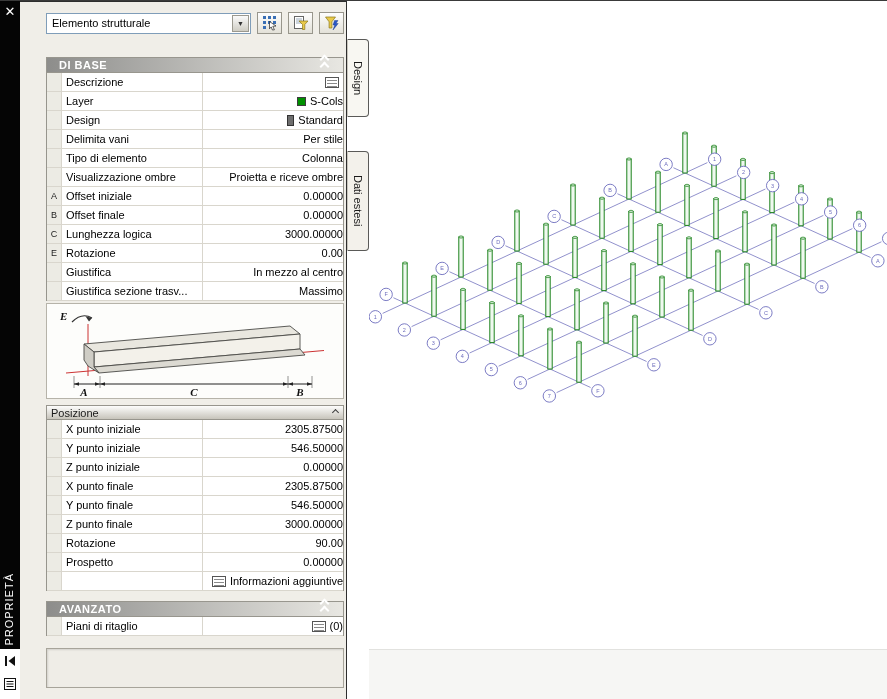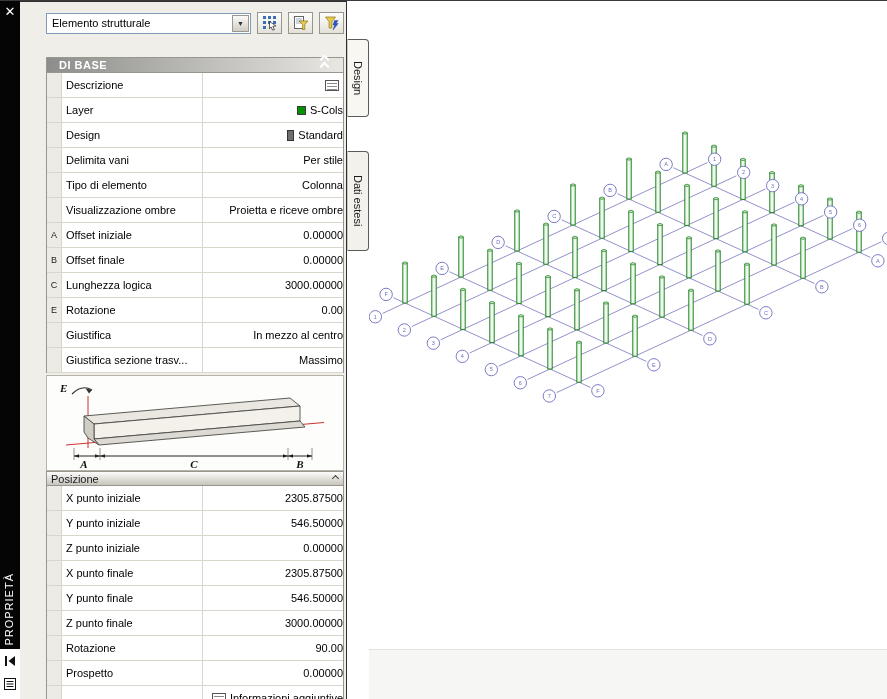--- a/index.html
+++ b/index.html
@@ -37,42 +37,42 @@
     border:1px solid #97958d;border-top:none;display:flex;align-items:center;gap:4px;
     padding:0 5px 0 4px;color:#1a1a1a;}
   .hdr-sub .lbl{flex:1;}
   .cv{display:inline-block;width:5px;height:5px;border-left:2px solid #fff;border-top:2px solid #fff;
     transform:rotate(45deg);}
   .cv.dark{width:4px;height:4px;border-width:1.5px;border-color:#3c3c3c;}
   .chev-dbl{display:flex;flex-direction:column;align-items:center;}
   .chev-dbl .cv{margin:-2px 0 2px 0;}
 
   .rows{background:#fff;border-left:1px solid #97958d;border-right:1px solid #97958d;}
-  .prow{display:flex;height:25px;box-sizing:border-box;background:#fff;border-bottom:1px solid #d9d6cd;
+  .prow{display:flex;height:19px;box-sizing:border-box;background:#fff;border-bottom:1px solid #d9d6cd;
     align-items:stretch;}
   .gut{width:14px;flex:0 0 auto;background:#ecebe4;border-right:1px solid #d9d6cd;font-size:9px;color:#222;
     display:flex;align-items:center;justify-content:center;}
   .plab{width:136px;flex:0 0 auto;padding-left:4px;border-right:1px solid #d9d6cd;
     display:flex;align-items:center;white-space:nowrap;overflow:hidden;}
   .pval{flex:1;padding-left:5px;display:flex;align-items:center;gap:4px;white-space:nowrap;overflow:hidden;justify-content:flex-end;}
   .ws-icon{display:inline-block;width:14px;height:11px;background:#fff;border:1px solid #555;
     box-sizing:border-box;position:relative;flex:0 0 auto;}
   .ws-icon::before{content:"";position:absolute;left:1px;right:1px;top:2px;height:1px;background:#8a8a8a;
     box-shadow:0 3px 0 #8a8a8a,0 6px 0 #8a8a8a;}
   .swatch{width:9px;height:9px;border:1px solid #3c3c3c;box-sizing:border-box;flex:0 0 auto;}
   .style-icon{width:7px;height:11px;background:#6e6e6e;border:1px solid #333;box-sizing:border-box;flex:0 0 auto;}
 
   .img-box{margin-top:2px;height:96px;box-sizing:border-box;background:#fdfdfb;
     border:1px solid #b6b3a9;display:flex;align-items:center;justify-content:center;}
   .dimtext{font-family:"Liberation Serif",serif;font-style:italic;font-weight:bold;font-size:11px;fill:#101010;}
 
   .footer-box{margin-top:12px;height:40px;box-sizing:border-box;border:1px solid #a7a49a;
     background:#efede7;box-shadow:inset 1px 1px 2px rgba(0,0,0,.12);}
 
-  .mt-sub{}
+  .mt-sub{margin-top:6px;}
   .mt-maj{margin-top:10px;}
 
   
   .side-tabs{position:absolute;left:347px;top:38px;width:24px;}
   .tab{width:22px;box-sizing:border-box;border:1px solid #5a5a58;border-left:1px solid #c9c6bd;
     border-radius:0 4px 4px 0;background:#f3f1eb;color:#1a1a1a;writing-mode:vertical-rl;
     display:flex;align-items:center;justify-content:center;font-size:11px;cursor:default;}
   .tab.active{background:#f8f7f2;}
   .tab-design{height:78px;}
   .tab-dati{height:100px;margin-top:34px;}
@@ -345,20 +345,21 @@
             <div class="gut"></div>
             <div class="plab"></div>
             <div class="pval">
               <span class="ws-icon"></span>
               <span>Informazioni aggiuntive</span>
             </div>
           </div>
         </div>
 
       <div class="hdr-major mt-maj">
+        <span class="lbl">AVANZATO</span>
         <span class="chev-dbl">
             <i class="cv"></i>
             <i class="cv"></i>
           </span>
       </div>
       <div class="rows" id="rows-avanzato">
           <div class="prow">
             <div class="gut"></div>
             <div class="plab">Piani di ritaglio</div>
             <div class="pval">

